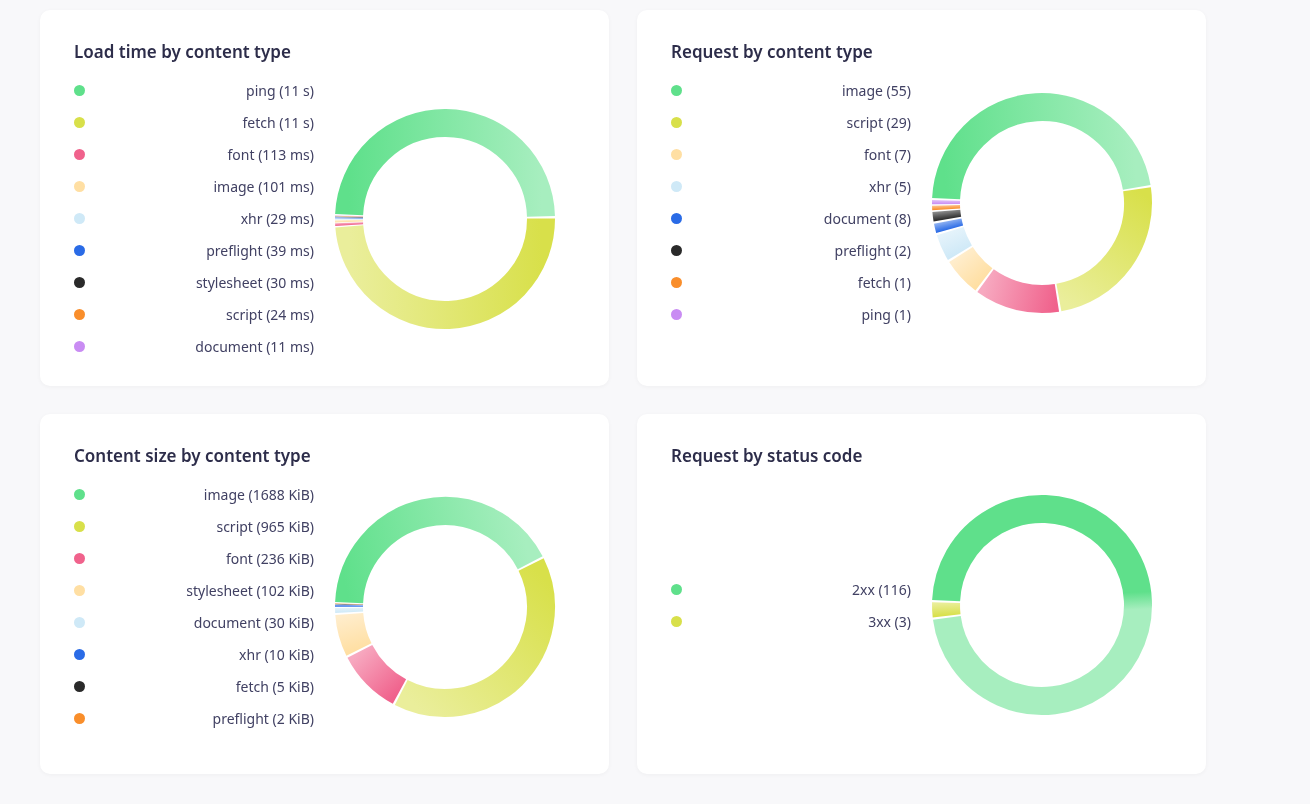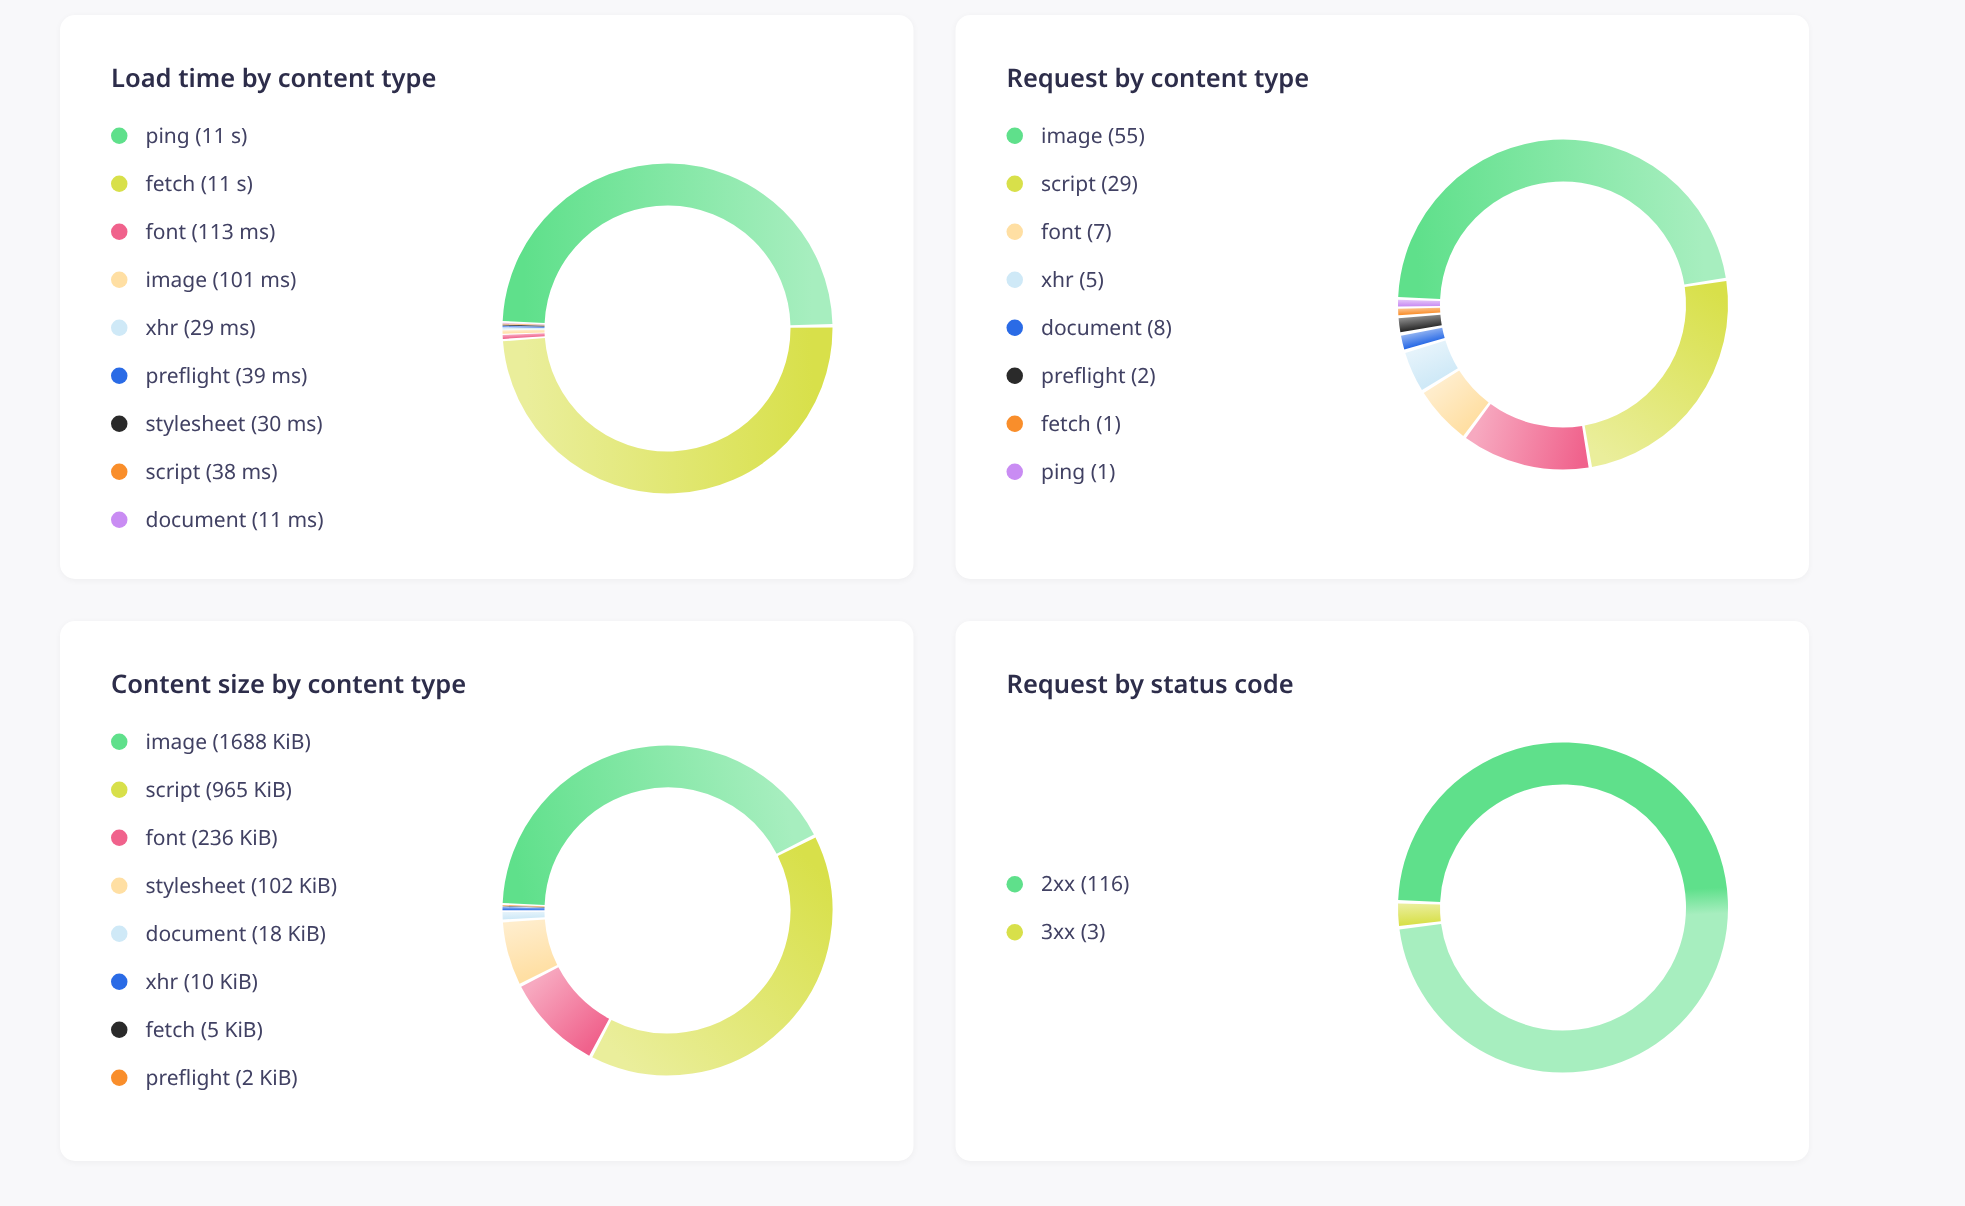--- a/index.html
+++ b/index.html
@@ -41,20 +41,21 @@
     flex-direction: column;
     gap: 13px;
     min-width: 240px;
   }
   .legend-item {
     display: flex;
     align-items: center;
     gap: 12px;
     font-size: 14px;
     color: #414163;
+    justify-content: space-between;
   }
   .legend-dot {
     width: 11px;
     height: 11px;
     border-radius: 50%;
     flex-shrink: 0;
     display: inline-block;
   }
   .legend-label { white-space: nowrap; }
   .chart-holder {
@@ -102,21 +103,21 @@
           <div class="legend-item">
             <span class="legend-dot" style="background: rgb(42, 107, 230);"></span>
             <span class="legend-label">preflight (39 ms)</span>
           </div>
           <div class="legend-item">
             <span class="legend-dot" style="background: rgb(42, 42, 42);"></span>
             <span class="legend-label">stylesheet (30 ms)</span>
           </div>
           <div class="legend-item">
             <span class="legend-dot" style="background: rgb(249, 142, 43);"></span>
-            <span class="legend-label">script (38 ms)</span>
+            <span class="legend-label">script (24 ms)</span>
           </div>
           <div class="legend-item">
             <span class="legend-dot" style="background: rgb(201, 140, 243);"></span>
             <span class="legend-label">document (11 ms)</span>
           </div>
         </div>
       <div class="chart-holder">
           <svg class="donut" width="228" height="228" viewBox="0 0 228 228">
             <defs>
               <linearGradient id="grad-load_time-0" gradientUnits="userSpaceOnUse" x1="18.09882530009139" y1="109.64515313959164" x2="209.96614053011314" y2="111.45051539432457">
@@ -276,21 +277,21 @@
           <div class="legend-item">
             <span class="legend-dot" style="background: rgb(240, 98, 140);"></span>
             <span class="legend-label">font (236 KiB)</span>
           </div>
           <div class="legend-item">
             <span class="legend-dot" style="background: rgb(255, 223, 163);"></span>
             <span class="legend-label">stylesheet (102 KiB)</span>
           </div>
           <div class="legend-item">
             <span class="legend-dot" style="background: rgb(207, 233, 247);"></span>
-            <span class="legend-label">document (18 KiB)</span>
+            <span class="legend-label">document (30 KiB)</span>
           </div>
           <div class="legend-item">
             <span class="legend-dot" style="background: rgb(42, 107, 230);"></span>
             <span class="legend-label">xhr (10 KiB)</span>
           </div>
           <div class="legend-item">
             <span class="legend-dot" style="background: rgb(42, 42, 42);"></span>
             <span class="legend-label">fetch (5 KiB)</span>
           </div>
           <div class="legend-item">

